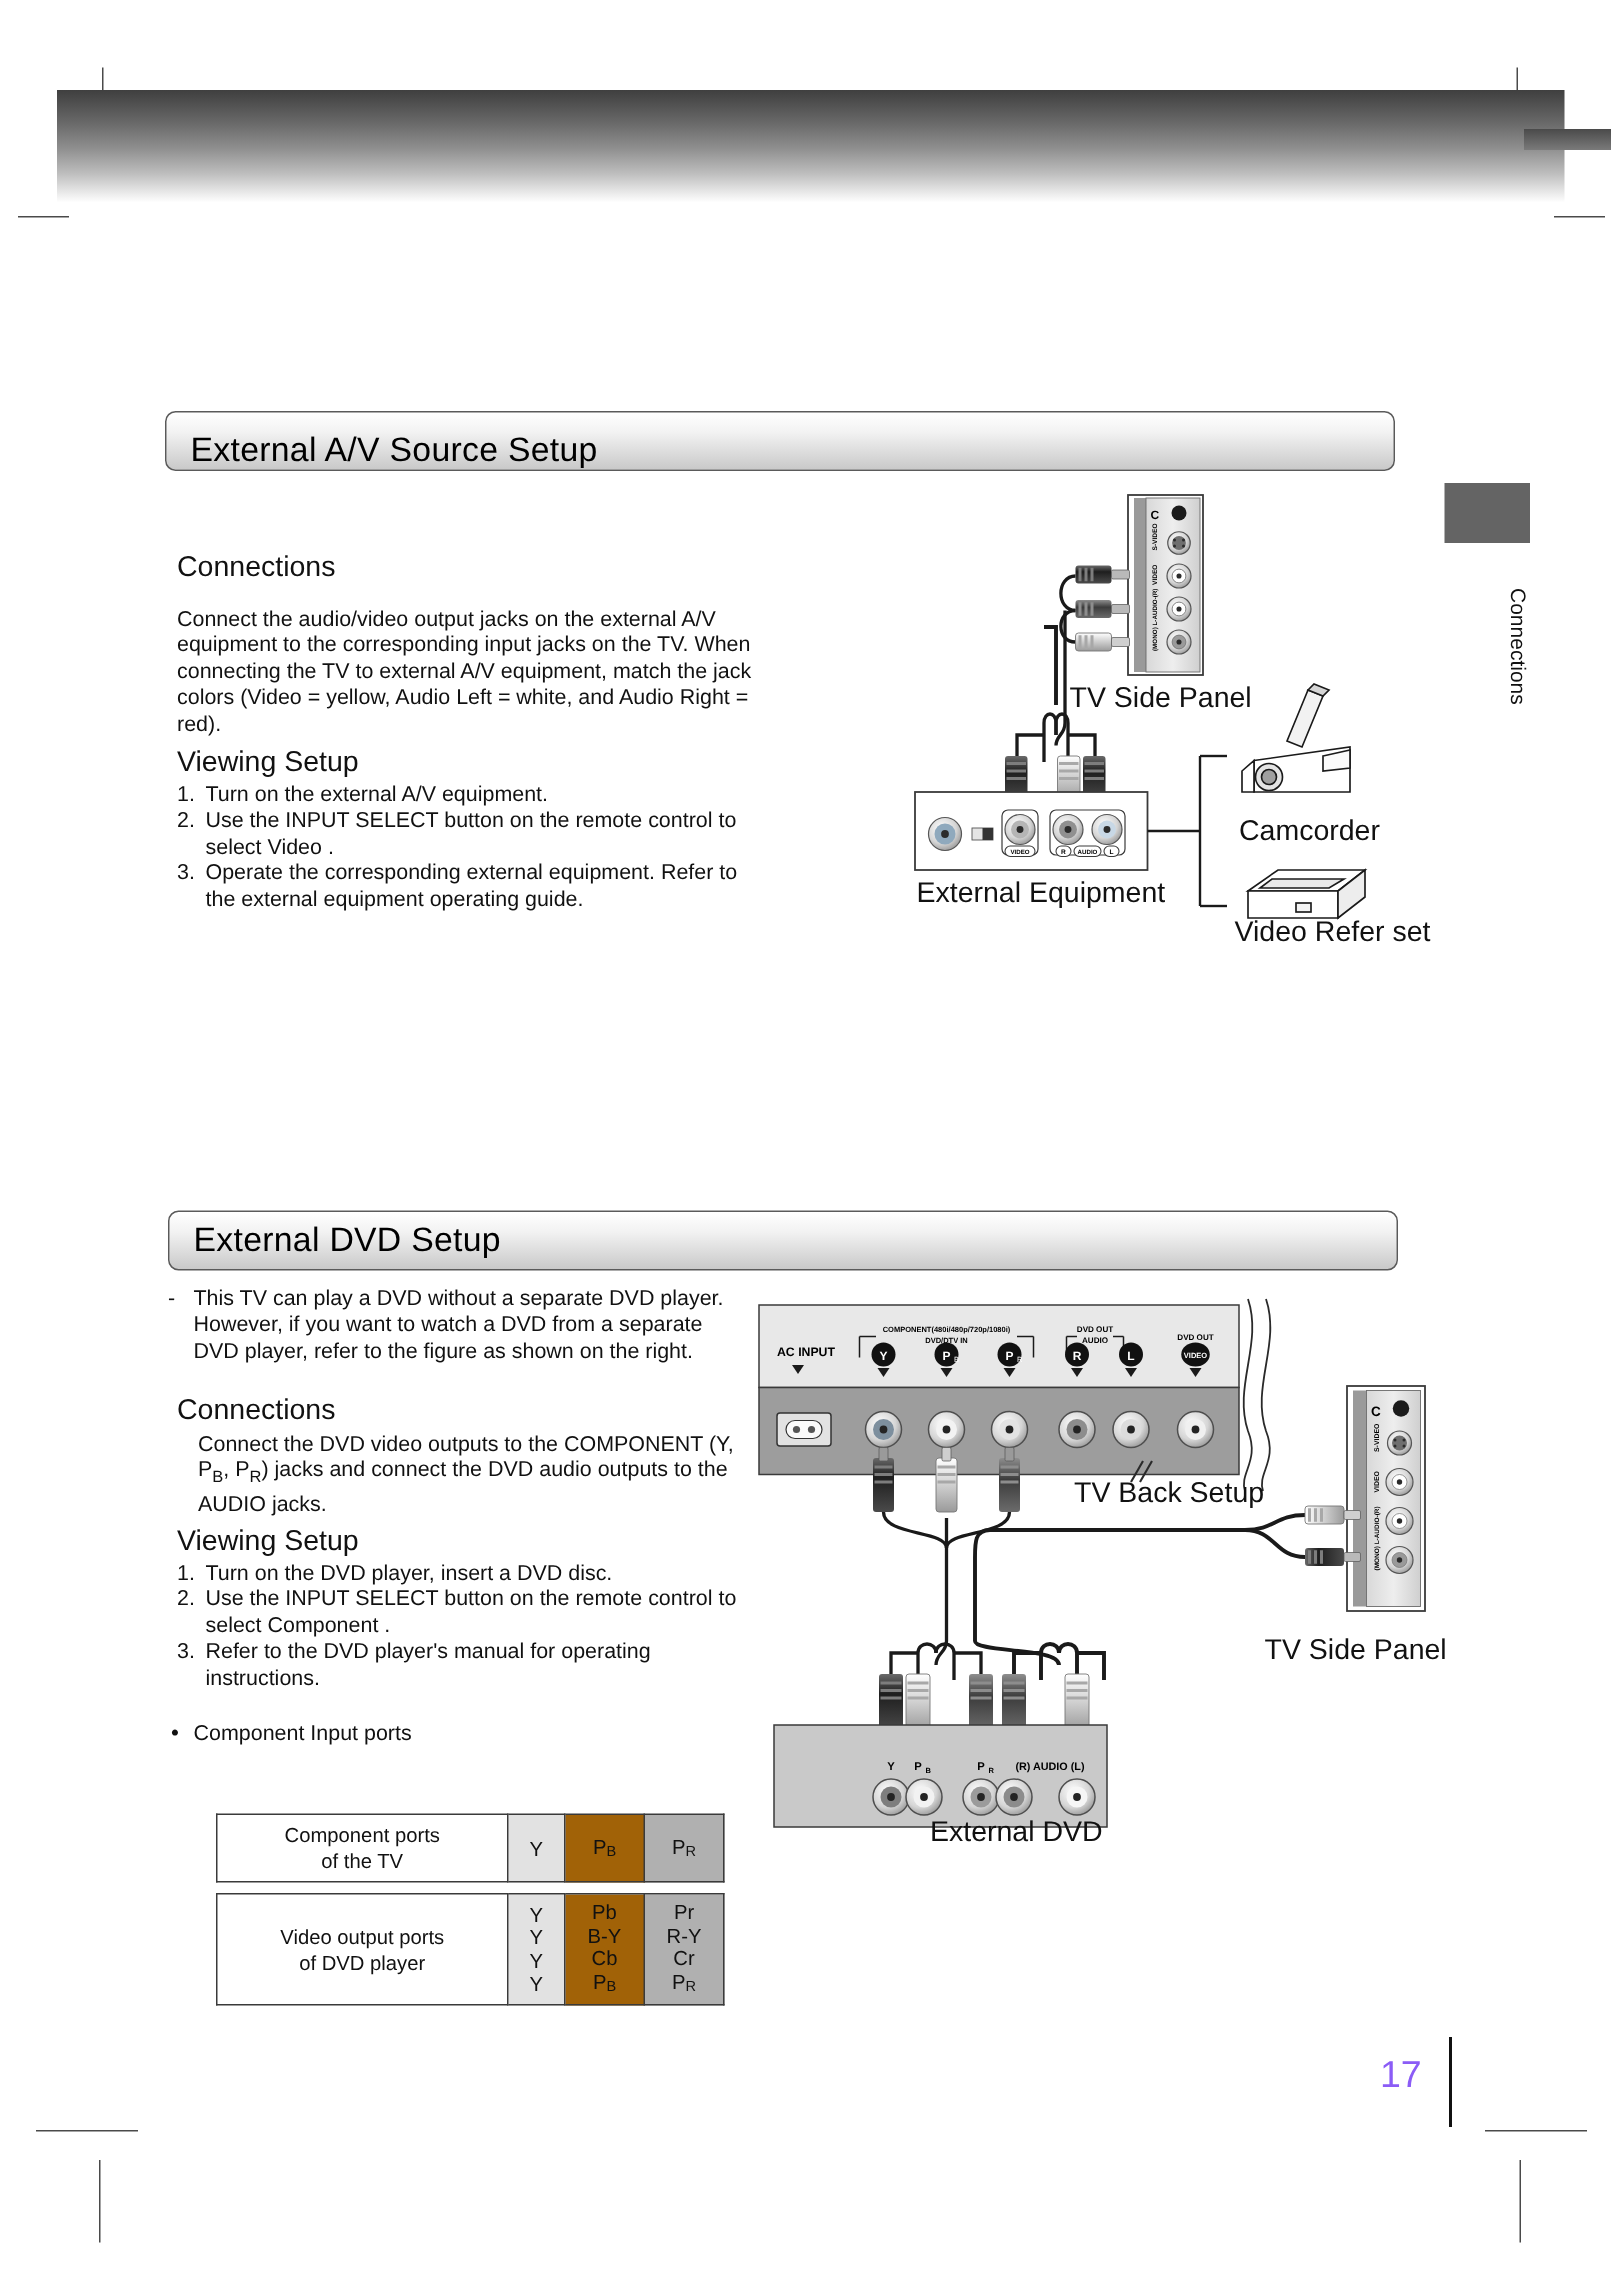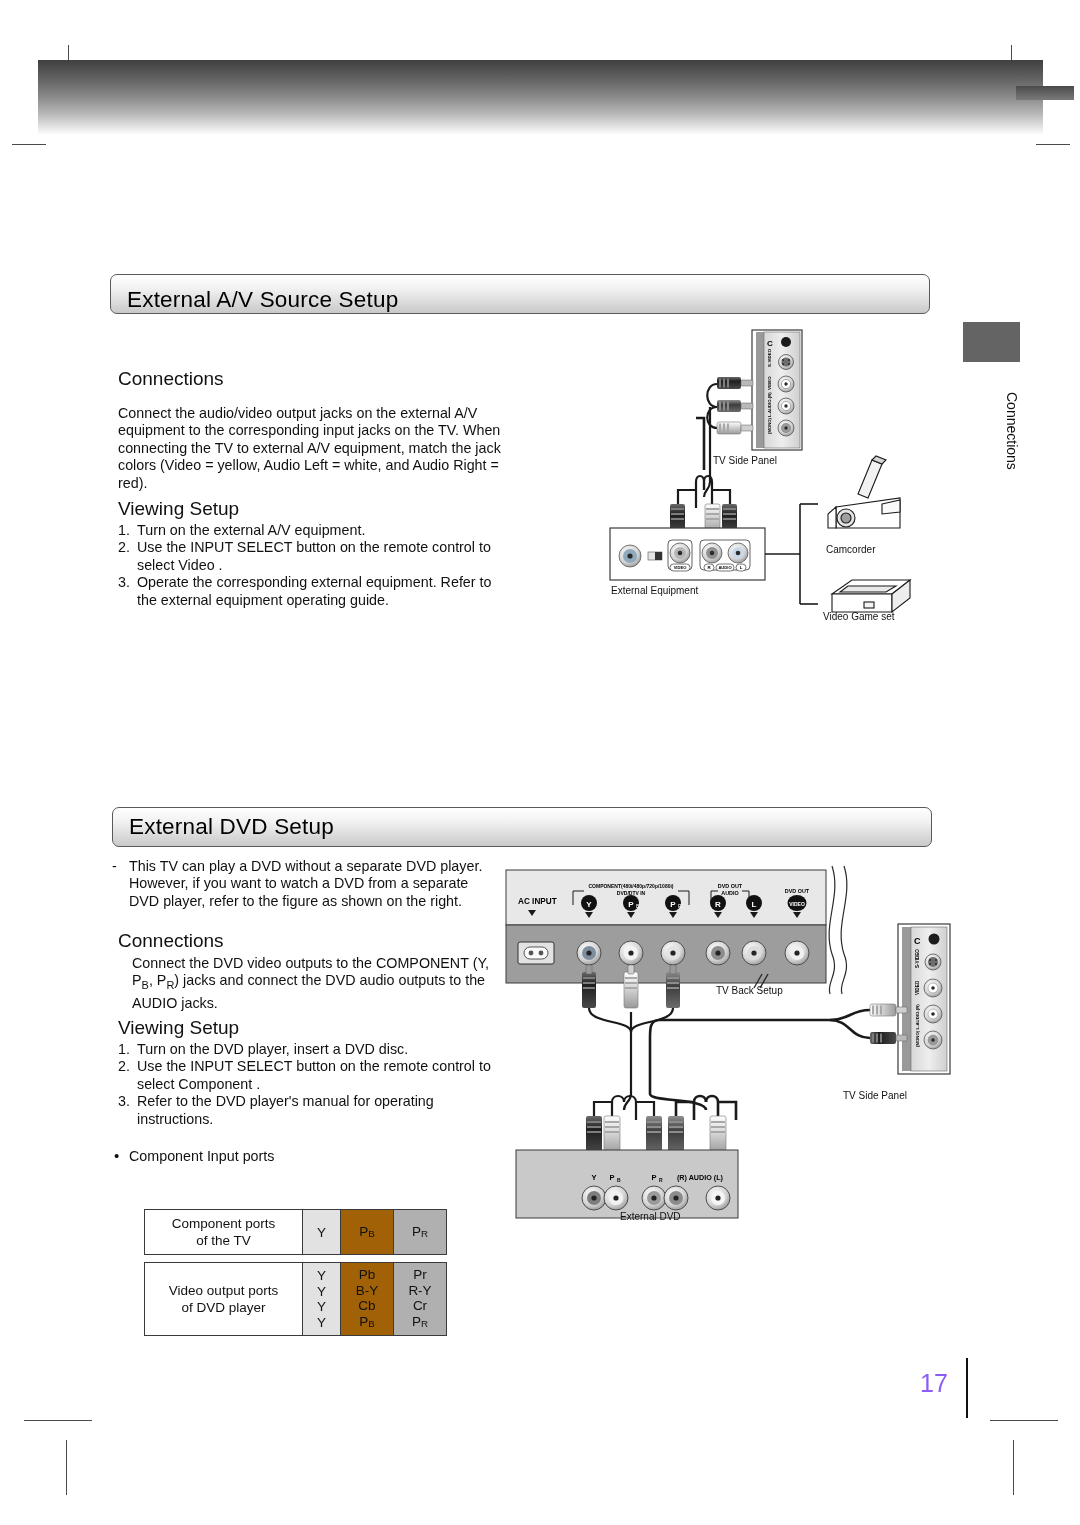--- a/index.html
+++ b/index.html
@@ -67,38 +67,38 @@
   #margin-tab-label {
     position:absolute; left:963px; top:366px; width:57px; height:130px;
     display:flex; align-items:flex-start; justify-content:center;
     font-size:14px; color:#111;
     writing-mode:vertical-rl; text-orientation:mixed;
   }
 
   
   table.ports { border-collapse:collapse; font-size:13.5px; }
   table.ports td { border:1px solid #3a3a3a; text-align:center; }
-  td.label-cell { width:158px; padding:5px 4px; background:#fff; line-height:17px; }
+  td.label-cell { width:194px; padding:5px 4px; background:#fff; line-height:17px; }
   td.c1 { width:38px; background:#e2e2e2; }
   td.c2 { width:53px; background:#a16207; }
   td.c3 { width:53px; background:#b0b0b0; }
   .stack { display:flex; flex-direction:column; line-height:15.5px; padding:3px 0; }
 
   
   #page-number {
     position:absolute; left:920px; top:1369px;
     font-size:25px; color:#8b5cf6;
   }
   #page-rule {
     position:absolute; left:966px; top:1358px; width:2px; height:60px; background:#111;
   }
 
   
   .dg { position:absolute; }
-  .cap { position:absolute; font-size:10px; color:#111; white-space:nowrap; }
+  .cap { position:absolute; font-size:19px; color:#111; white-space:nowrap; }
 </style>
 </head>
 <body>
 
 <div class="cropmark cm-v" style="left:68px;top:45px;height:58px;"></div>
 <div class="cropmark cm-v" style="left:1011px;top:45px;height:58px;"></div>
 <div class="cropmark cm-h" style="left:12px;top:144px;width:34px;"></div>
 <div class="cropmark cm-h" style="left:1036px;top:144px;width:34px;"></div>
 <div class="cropmark cm-h" style="left:24px;top:1420px;width:68px;"></div>
 <div class="cropmark cm-h" style="left:990px;top:1420px;width:68px;"></div>
@@ -295,21 +295,21 @@
       <path d="M232 272 L 292 272 L 292 290 L 232 290 Z"></path>
       <path d="M292 272 L 310 258 L 310 276 L 292 290 Z" fill="#ededed"></path>
       <path d="M248 264 L 296 264 L 286 270 L 240 270 Z" fill="#e9e9e9"></path>
       <rect x="264" y="280" width="10" height="6" fill="#f4f4f4"></rect>
     </g>
   </svg>
 
   <div class="cap" style="left:713px;top:455px;">TV Side Panel</div>
   <div class="cap" style="left:611px;top:585px;">External Equipment</div>
   <div class="cap" style="left:826px;top:544px;">Camcorder</div>
-  <div class="cap" style="left:823px;top:611px;">Video Game set</div>
+  <div class="cap" style="left:823px;top:611px;">Video Refer set</div>
 
   <div id="margin-tab-block"></div>
   <div id="margin-tab-label">Connections</div>
 
   <div class="section-bar" style="left:112px;top:807px;width:820px;">
     <span>External DVD  Setup</span>
   </div>
 
   <div class="dash-item" style="position:absolute;left:110px;top:858px;width:390px;">
     <span class="dash">-</span>

